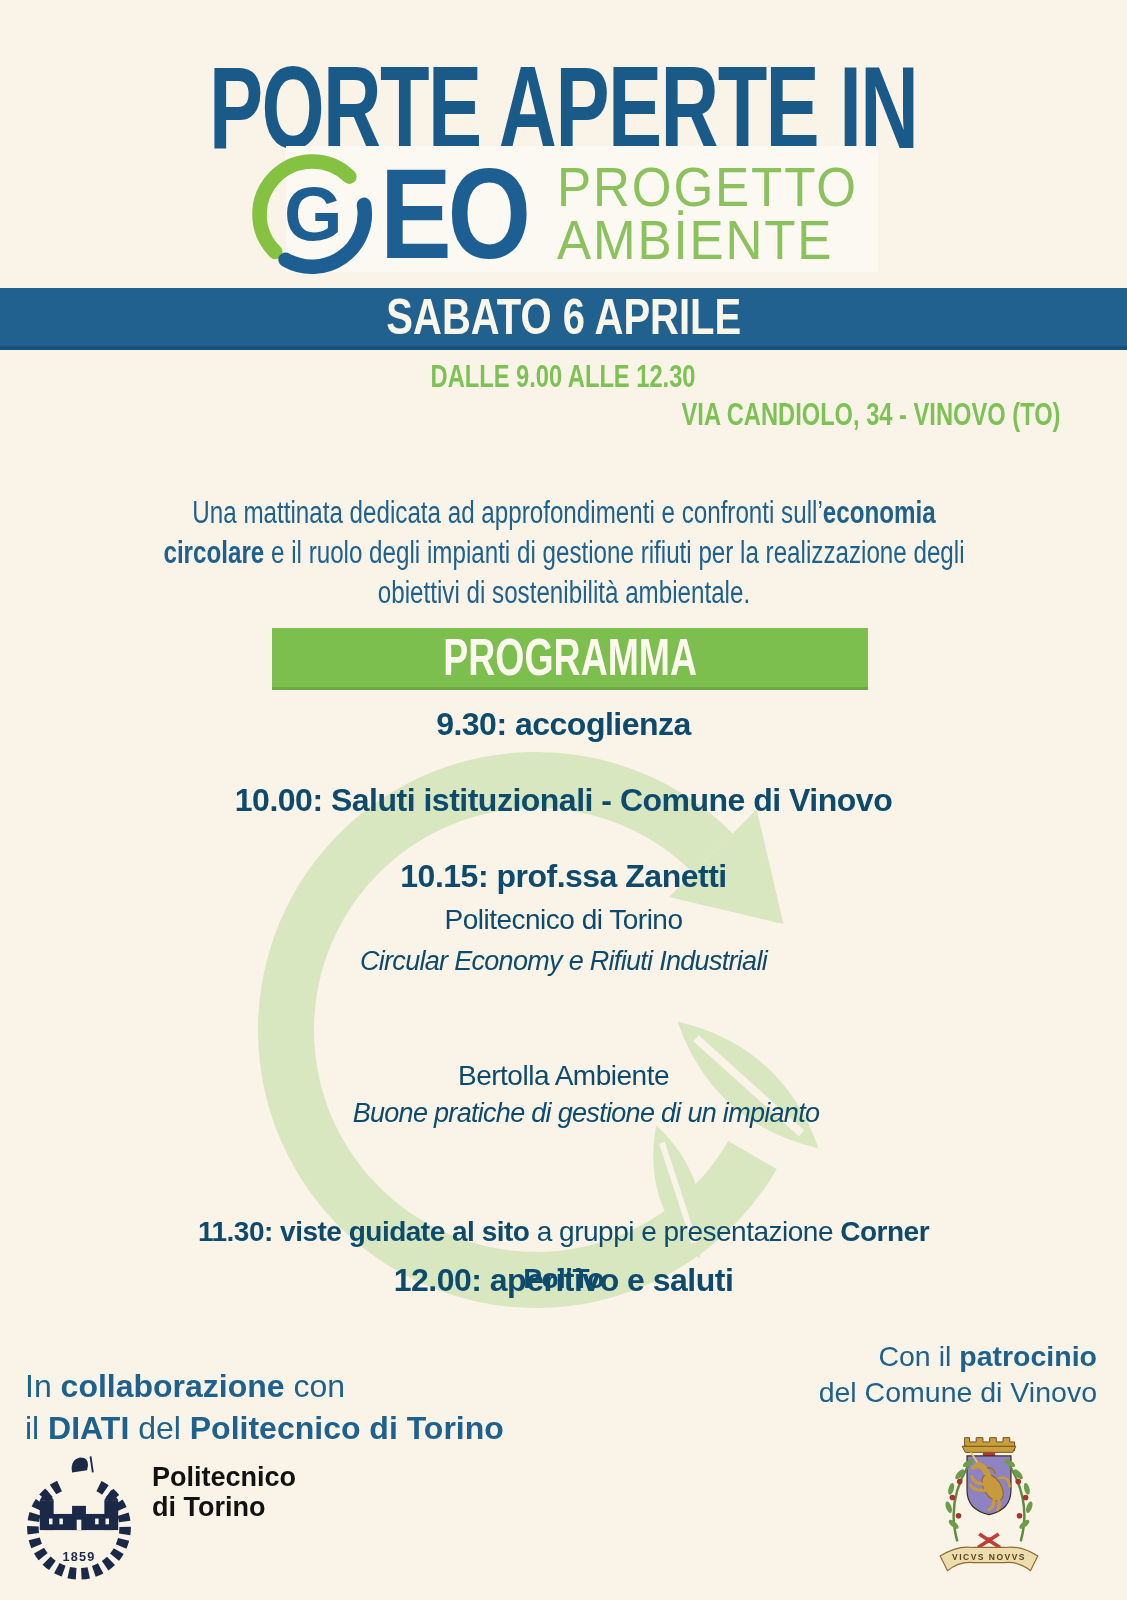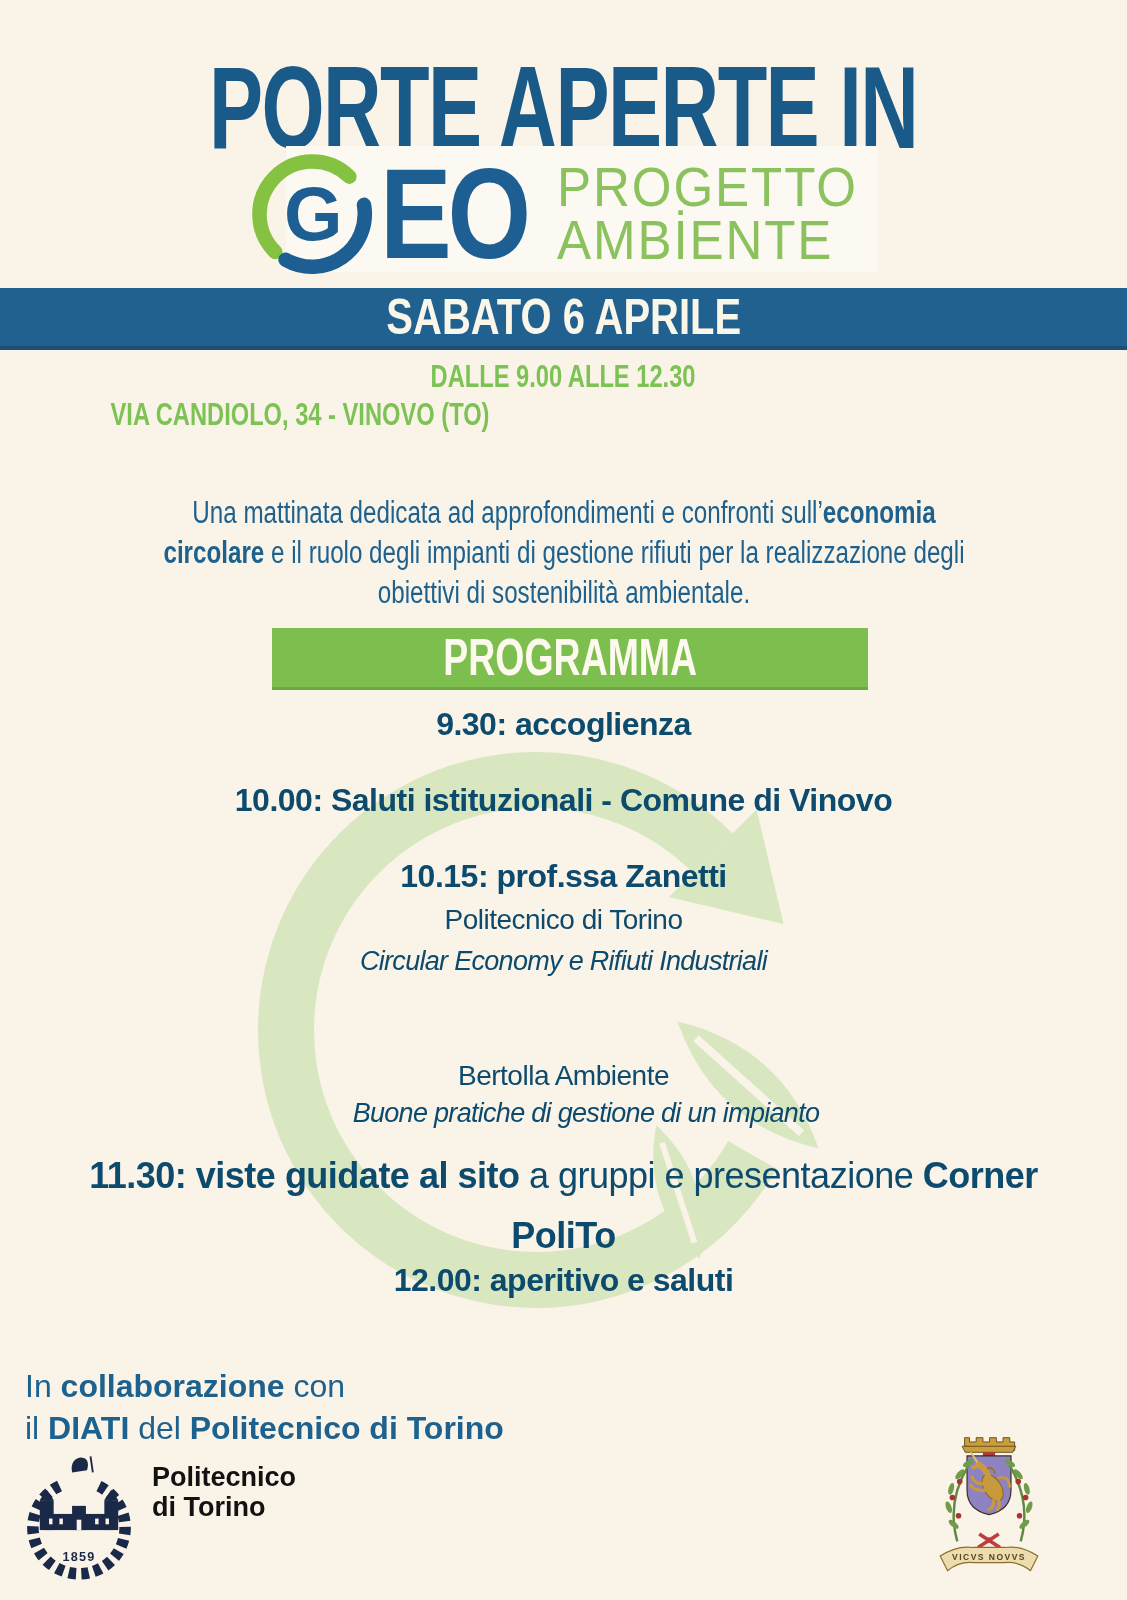--- a/index.html
+++ b/index.html
@@ -30,21 +30,21 @@
     color:#8bc25d; font-size:55px; font-weight:400; letter-spacing:2px; line-height:0.97;
     transform:scaleX(0.93); transform-origin:0 50%;}
 
   
   .date-banner{position:absolute; top:288px; left:0; width:100%; height:58px; background:#206190;
     border-bottom:4px solid #1a5078; text-align:center;}
   .date-banner .cond{font-size:50px; font-weight:700; color:#fbf6ea; transform:scaleX(0.8); line-height:58px;}
 
   
   .info-time{position:absolute; top:358px; left:0; right:0; text-align:center; color:#7cc254; font-weight:700;}
-  .info-addr{position:absolute; top:396px; left:0; right:0; text-align:left; color:#7cc254; font-weight:700;margin-left:44px;}
+  .info-addr{position:absolute; top:396px; left:0; right:0; text-align:right; color:#7cc254; font-weight:700;}
   .info-time .cond,.info-addr .cond{font-size:32px; transform:scaleX(0.74);}
 
   
   .intro{position:absolute; top:462px; left:50%; width:1300px; margin-left:-650px;
     text-align:center; font-size:31px; line-height:1.29; color:#1d618e;
     transform:scaleX(0.78); transform-origin:50% 50%; white-space:nowrap;}
 
   
   .prog-banner{position:absolute; left:272px; top:628px; width:596px; height:59px; background:#7dbf4f;
     border-bottom:3px solid #6aaa41; text-align:center;}
@@ -52,21 +52,21 @@
 
   
   .pi{position:absolute; left:0; right:0; text-align:center; color:#0c4a6e; letter-spacing:-0.5px;}
   .pi.t{font-size:32px; font-weight:700;}
   .pi.org{font-size:28px; font-weight:400;}
   .pi.topic{font-size:27px; font-style:italic; letter-spacing:-0.7px;}
   .pi b{font-weight:700;}
   .pi-1{top:706px;} .pi-2{top:782px;}
   .pi-3{top:858px;} .pi-3o{top:904px;} .pi-3t{top:946px;}
   .pi-4{top:1014px;} .pi-4o{top:1060px;} .pi-4t{top:1098px;padding-left:45px;}
-  .pi-5{top:1146px; font-size:36px; line-height:1.68; font-weight:400;}
+  .pi-5{top:1208px; font-size:28px; line-height:1.68; font-weight:400;}
   .pi-6{top:1262px;}
 
   
   .collab{position:absolute; left:25px; top:1366px; font-size:32px; line-height:1.3; color:#1d618e;}
   .collab b{font-weight:700;}
   .patron{position:absolute; right:30px; top:1338px; text-align:right; font-size:28.5px; line-height:1.28; color:#1d618e;}
   .patron b{font-weight:700;}
 
   .polito-emblem{position:absolute; left:20px; top:1454px; width:118px; height:136px;}
   .polito-name{position:absolute; left:152px; top:1462px; font-size:27px; font-weight:700; color:#121212; line-height:1.12;}
@@ -144,20 +144,21 @@
 
     <div class="pi org pi-4o">Bertolla Ambiente</div>
     <div class="pi topic pi-4t">Buone pratiche di gestione di un impianto</div>
 
     <div class="pi pi-5"><b>11.30: viste guidate al sito</b><span> a gruppi e presentazione </span><b>Corner</b><br><b>PoliTo</b></div>
 
     <div class="pi t pi-6">12.00: aperitivo e saluti</div>
 
     <div class="collab"><span>In </span><b>collaborazione</b><span> con</span><br><span>il </span><b>DIATI</b><span> del </span><b>Politecnico di Torino</b></div>
 
+    <div class="patron"><span>Con il </span><b>patrocinio</b><br><span>del Comune di Vinovo</span></div>
 
     <svg class="polito-emblem" viewBox="0 0 100 118">
       <g fill="#1a2947">
         <path d="M33.1,27.7 A40,40 0 1 0 66.9,27.7" fill="none" stroke="#1a2947" stroke-width="10" stroke-dasharray="6.5 4.5"></path>
         <g>
           <path d="M44,16 q-2,-11 7,-13 q9,0 6,11 z"></path>
           <path d="M60,2 l2,14" stroke="#1a2947" stroke-width="1.6"></path>
         </g>
         <g>
           <rect x="20" y="52" width="60" height="14"></rect>

